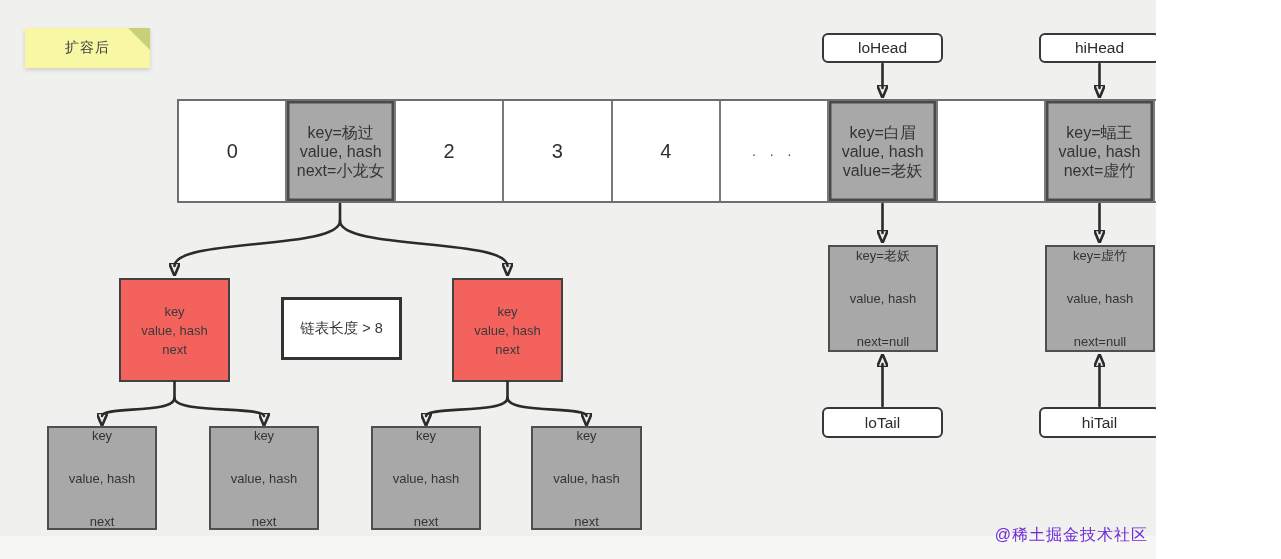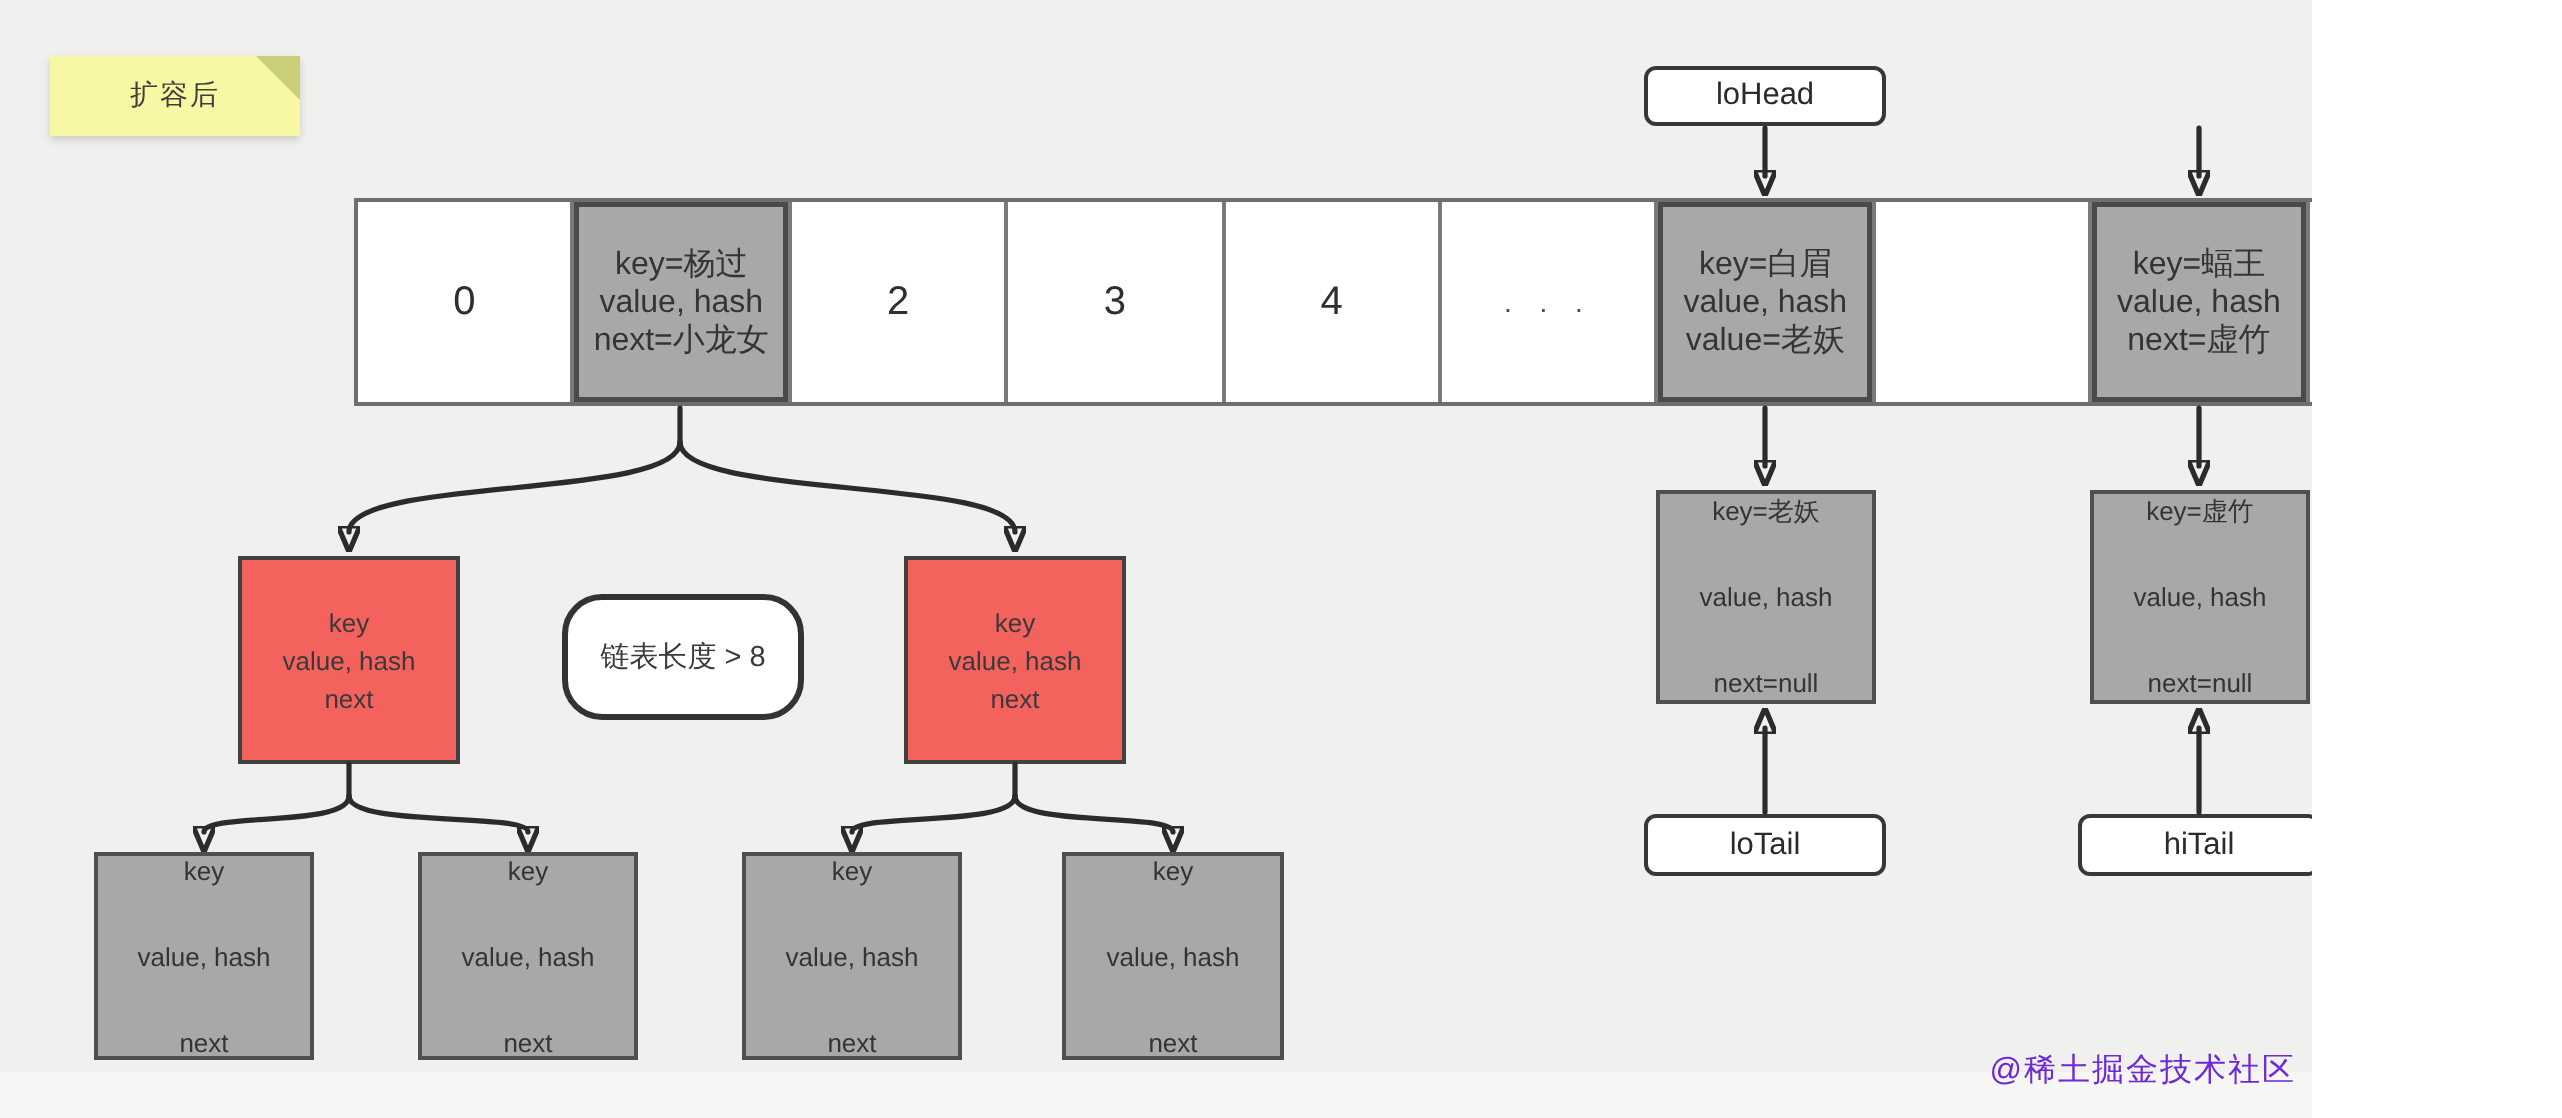--- a/index.html
+++ b/index.html
@@ -52,21 +52,21 @@
     background:#a8a8a8; border:2px solid #4f4f4f;
     display:flex; flex-direction:column; align-items:center; justify-content:center;
     font-size:13px; line-height:19px; color:#343434; text-align:center;gap:24px;
   }
   .red-node {
     background:#f4625d; border:2px solid #414141;
     display:flex; flex-direction:column; align-items:center; justify-content:center;
     font-size:13px; line-height:19px; color:#3a3a3a; text-align:center;
   }
   .cond {
-    background:#ffffff; border:3px solid #333333; border-radius:20px;
+    background:#ffffff; border:3px solid #333333; border-radius:0;
     display:flex; align-items:center; justify-content:center;
     font-size:14.5px; color:#3a3a3a;
   }
 
   
   #lohead  { left:822px;  top:33px;  width:121px; height:30px; }
   #hihead  { left:1039px; top:33px;  width:121px; height:30px; }
   #lochain { left:828px;  top:245px; width:110px; height:107px; }
   #hichain { left:1045px; top:245px; width:110px; height:107px; }
   #lotail  { left:822px;  top:407px; width:121px; height:31px; }
@@ -133,20 +133,23 @@
       <span>next=虚竹</span>
     </div>
     <div class="cell">
       <span></span>
     </div>
   </div>
 
   <div id="lohead" class="abs pill">
     <span>loHead</span>
   </div>
+  <div id="hihead" class="abs pill">
+    <span>hiHead</span>
+  </div>
   <div id="hitail" class="abs pill">
     <span>hiTail</span>
   </div>
   <div id="lotail" class="abs pill">
     <span>loTail</span>
   </div>
 
   <div id="lochain" class="abs gray-node">
     <span>key=老妖</span>
     <span>value, hash</span>

